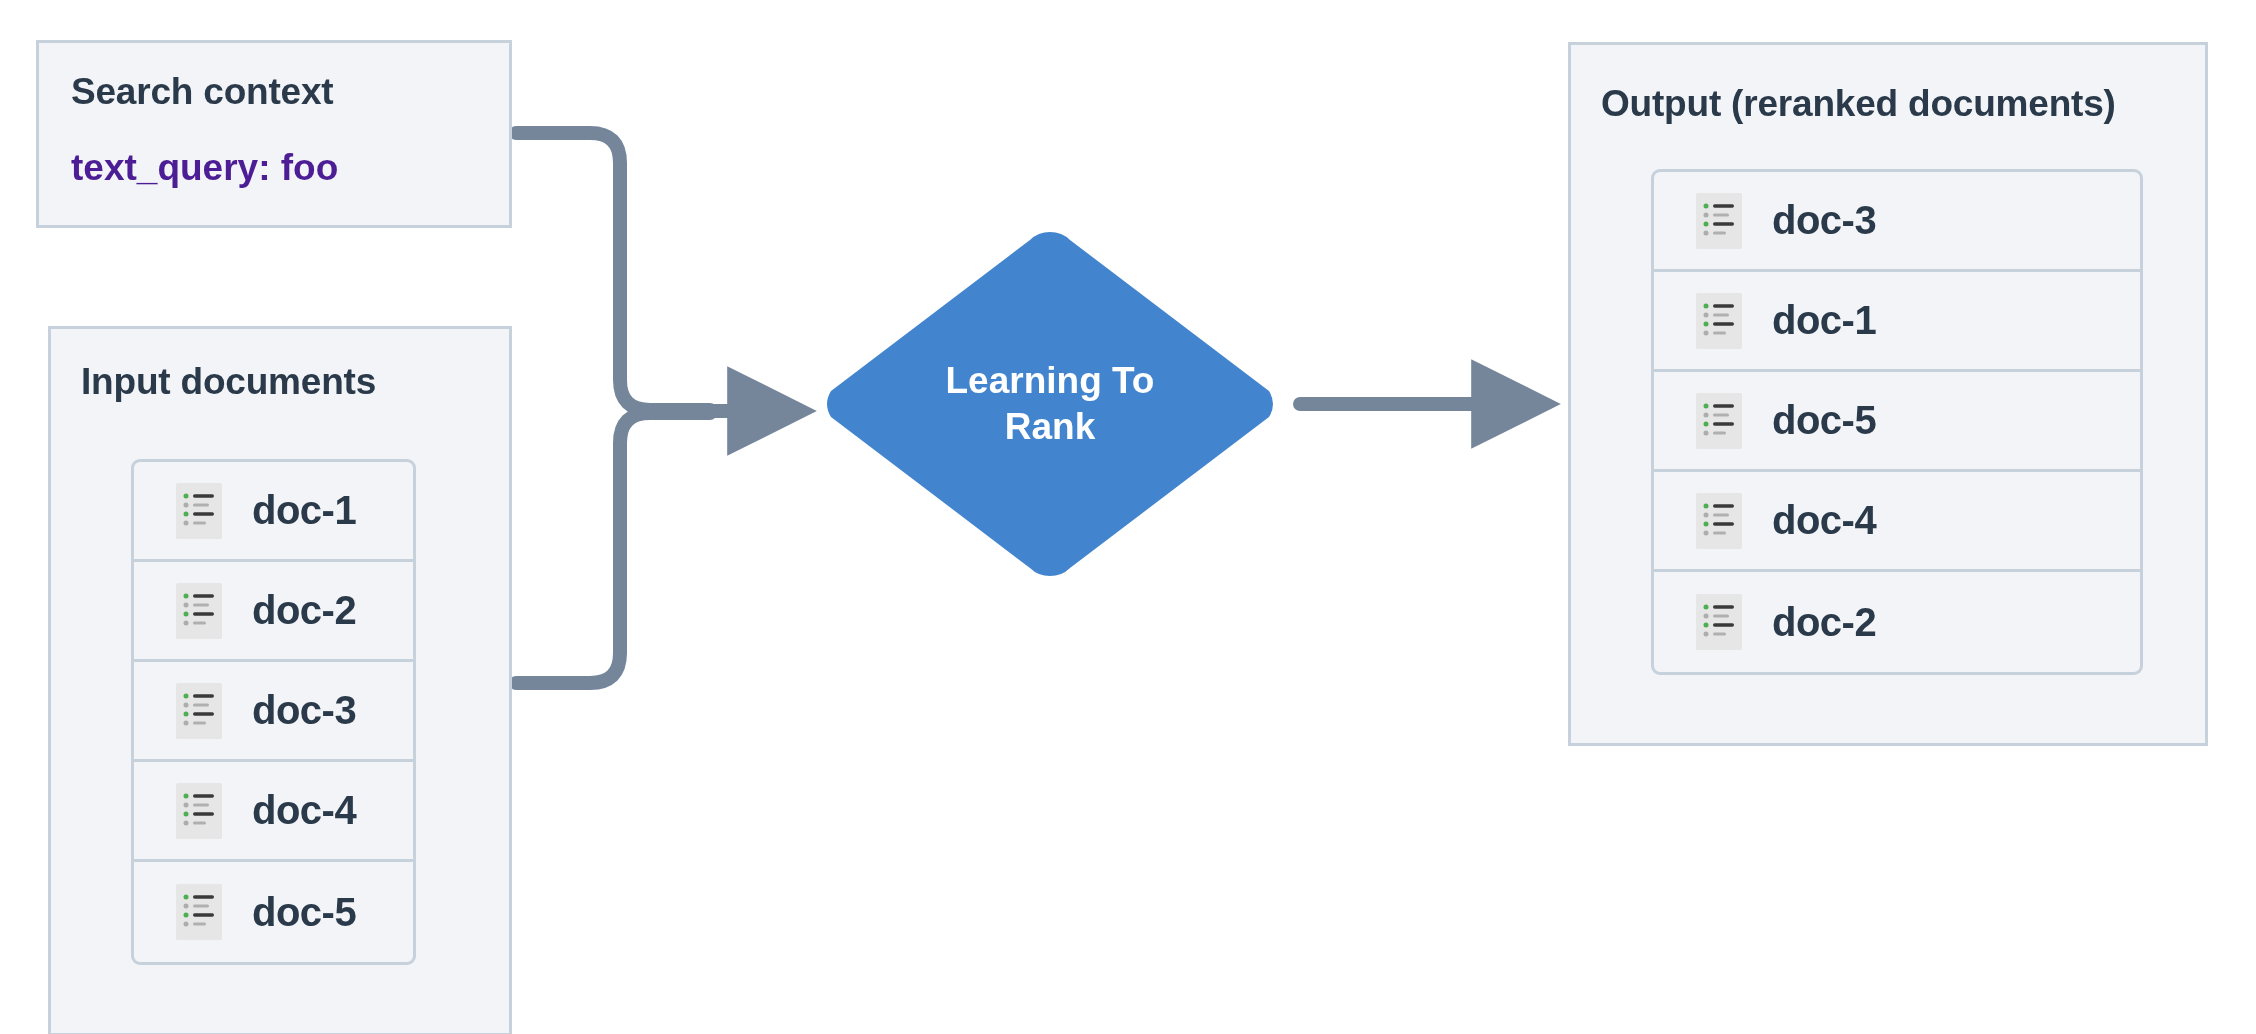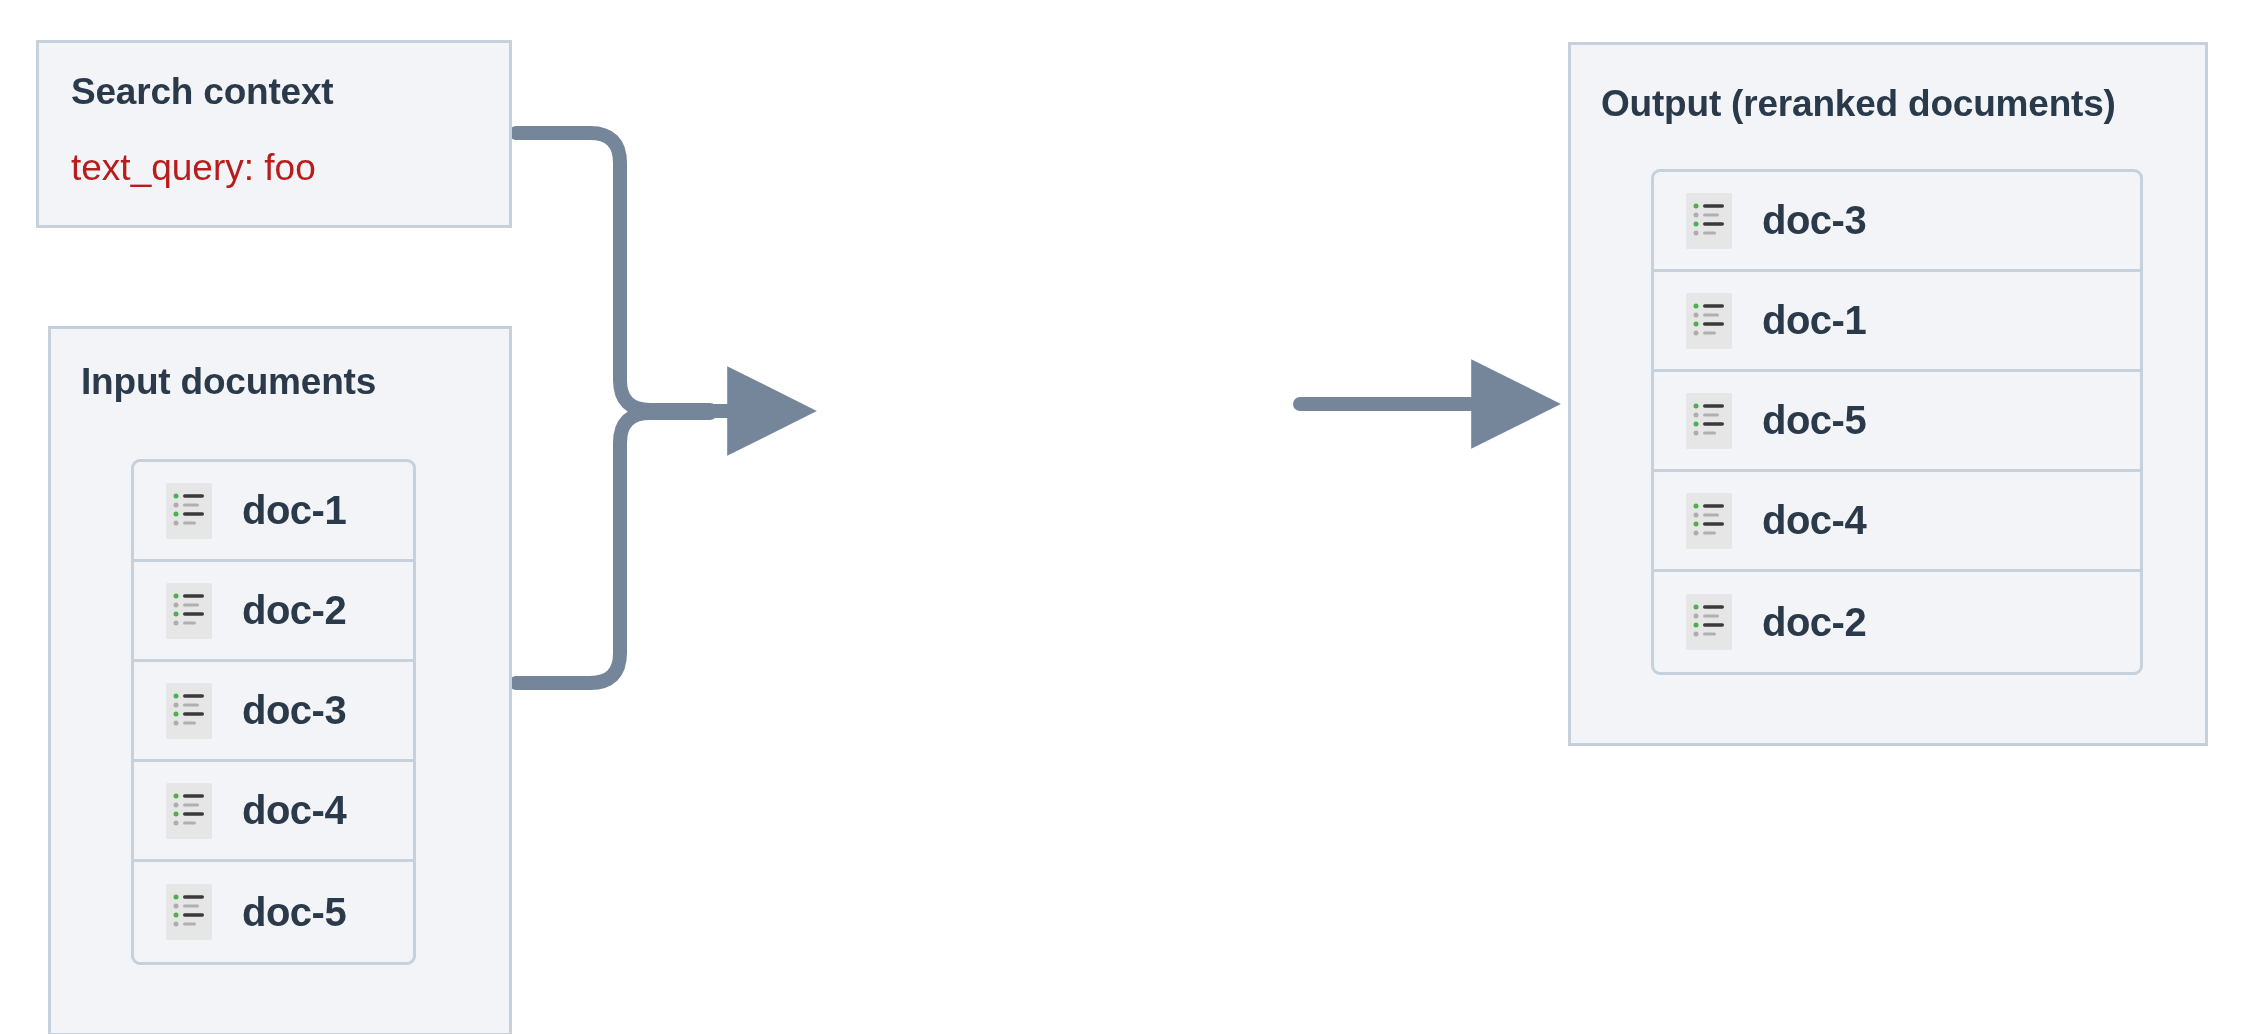--- a/index.html
+++ b/index.html
@@ -31,22 +31,22 @@
   }
 
   .panel-title {
     color: #2b3a4a;
     font-weight: bold;
     letter-spacing: -0.2px;
     white-space: nowrap;
   }
 
   .panel-sub {
-    color: #b91c1c;
-    font-weight: normal;
+    color: #4c1d95;
+    font-weight: bold;
     white-space: nowrap;
   }
 
   
   #search-context {
     left: 36px;
     top: 40px;
     width: 476px;
     height: 188px;
   }
@@ -112,21 +112,21 @@
     background: #f2f4f7;
     overflow: hidden;
   }
   .doc-row {
     position: relative;
     display: flex;
     align-items: center;
     height: 100px;
     box-sizing: border-box;
     border-bottom: 3px solid #c6d1db;
-    padding-left: 32px;
+    padding-left: 42px;
   }
   .doc-row:last-child {
     border-bottom: none;
   }
   .doc-label {
     color: #2b3a4a;
     font-weight: bold;
     font-size: 40px;
     letter-spacing: -0.5px;
     margin-left: 30px;
@@ -278,20 +278,35 @@
             <circle cx="10" cy="31" r="2.5" fill="#4caf50"></circle>
             <rect x="17" y="29.3" width="21" height="3.4" rx="1.7" fill="#3a3a3a"></rect>
             <circle cx="10" cy="40" r="2.5" fill="#adadad"></circle>
             <rect x="17" y="38.5" width="13" height="3" rx="1.5" fill="#b0b0b0"></rect>
           </svg>
           <span class="doc-label">doc-5</span>
         </div>
       </div>
   </div>
 
+  <div id="ltr-node">
+    <svg viewBox="0 0 470 360" width="470" height="360">
+      <path d="M 235 8
+               Q 247 8 255 16
+               L 454 167 Q 462 180 454 193
+               L 255 344 Q 247 352 235 352
+               Q 223 352 215 344
+               L 16 193 Q 8 180 16 167
+               L 215 16 Q 223 8 235 8 Z" fill="#4285ce"></path>
+    </svg>
+    <div id="ltr-label">
+      <span>Learning To</span>
+      <span>Rank</span>
+    </div>
+  </div>
 
   <div class="panel" id="output-panel">
     <div class="panel-title">Output (reranked documents)</div>
     <div class="doc-list" id="output-doc-list">
         <div class="doc-row">
           <svg viewBox="0 0 46 56" class="doc-icon">
             <rect x="0" y="0" width="46" height="56" rx="1.5" fill="#e6e6e6"></rect>
             <circle cx="10" cy="13" r="2.5" fill="#4caf50"></circle>
             <rect x="17" y="11.3" width="21" height="3.4" rx="1.7" fill="#3a3a3a"></rect>
             <circle cx="10" cy="22" r="2.5" fill="#adadad"></circle>

